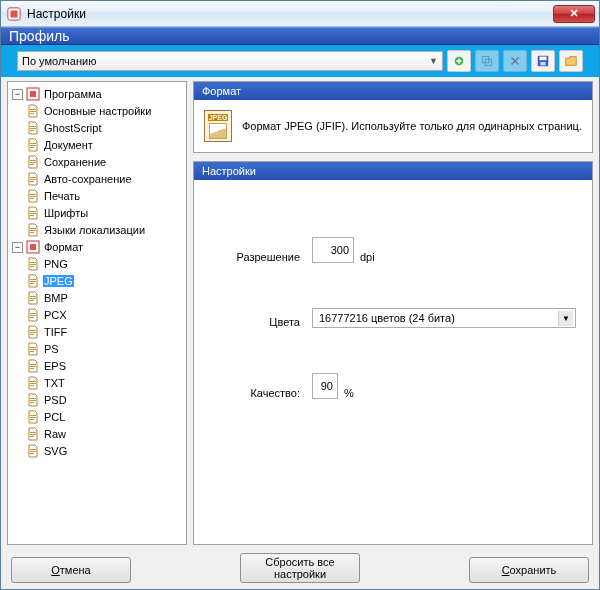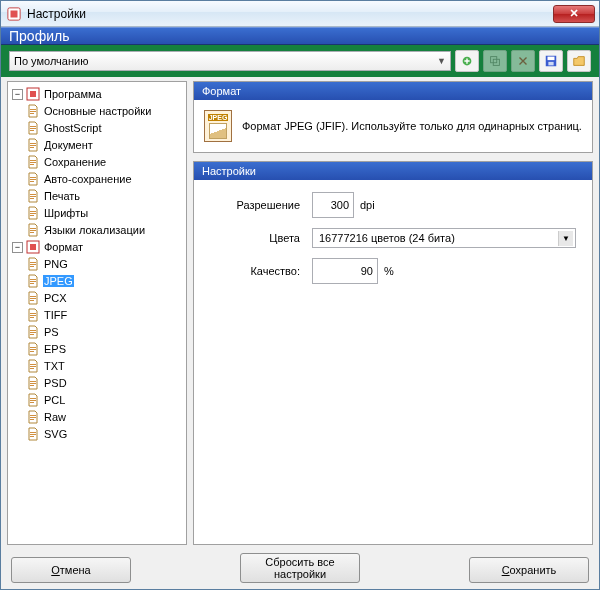--- a/index.html
+++ b/index.html
@@ -8,21 +8,21 @@
   .window { width:600px; height:590px; border:1px solid #5a7ea0; background:#f0f0f0; display:flex; flex-direction:column; }
 
   .titlebar { height:26px; background:linear-gradient(to bottom,#f7fbff 0%,#e4eff9 45%,#d7e7f5 46%,#e9f2fa 100%); display:flex; align-items:center; padding-left:6px; border-bottom:1px solid #a9b9c9; }
   .titlebar .appicon { width:14px; height:14px; margin-right:6px; }
   .titlebar .title { flex:1; font-size:12px; }
   .titlebar .closebtn { width:42px; height:18px; margin-right:4px; border-radius:3px; background:linear-gradient(to bottom,#e67a7a 0%,#c83b3b 50%,#b62020 51%,#d35050 100%); border:1px solid #8a2b2b; display:flex; align-items:center; justify-content:center; cursor:pointer; }
   .titlebar .closebtn span { color:#fff; font-weight:bold; font-size:11px; line-height:1; }
 
   .profilebar { height:18px; background:linear-gradient(to bottom,#3a6ed0,#274fb0); color:#fff; display:flex; align-items:center; padding-left:8px; font-size:14px; border-top:1px solid #6d93dd; border-bottom:1px solid #1a346f; }
 
-  .profilerow { height:32px; background:#15803d; display:flex; align-items:center; padding:4px 8px; gap:4px; }
+  .profilerow { height:32px; background:#0ea5e9; display:flex; align-items:center; padding:4px 16px; gap:4px; }
   .profileselect { flex:1; height:20px; border:1px solid #abadb3; background:linear-gradient(#fff,#ededed); padding:0 4px; display:flex; align-items:center; justify-content:space-between; cursor:pointer; }
   .profileselect .arrow { font-size:9px; color:#555; }
   .icobtn { width:24px; height:22px; border:1px solid #c6c6c6; background:#f4f4f4; display:flex; align-items:center; justify-content:center; cursor:pointer; border-radius:2px; }
   .icobtn svg { width:14px; height:14px; }
   .icobtn.disabled { opacity:.5; cursor:default; }
 
   .body { flex:1; display:flex; padding:4px 6px 4px 6px; gap:6px; min-height:0; }
 
   .tree { width:180px; background:#fff; border:1px solid #a0a0a0; overflow:auto; padding:4px 2px; }
   .treenode { display:flex; align-items:center; height:16px; padding-left:2px; cursor:pointer; user-select:none; margin-bottom:1px; }
@@ -34,21 +34,21 @@
 
   .rightpane { flex:1; display:flex; flex-direction:column; gap:8px; min-width:0; }
   .groupbox { border:1px solid #a0a0a0; background:#fff; display:flex; flex-direction:column; }
   .groupbox .caption { height:18px; background:linear-gradient(to bottom,#3a6ed0,#274fb0); color:#fff; display:flex; align-items:center; padding-left:8px; font-size:11px; }
   .fmtbody { display:flex; align-items:center; padding:10px; gap:10px; }
   .jpegicon { width:28px; height:32px; border:1px solid #a07040; background:#fff2d9; font-size:7px; font-weight:bold; color:#804000; display:flex; flex-direction:column; align-items:center; justify-content:center; }
   .jpegicon .bar { background:#c08000; color:#fff; padding:0 1px; margin-bottom:2px; }
   .jpegicon .pic { width:18px; height:16px; background:linear-gradient(160deg,#fff 50%,#e0c080 50%); border:1px solid #c0a060; }
 
   .settingsbody { padding:12px 16px; }
-  .formrow { display:flex; align-items:center; margin-bottom:10px; }
+  .formrow { display:flex; align-items:flex-end; margin-bottom:10px;margin-top:45px; }
   .formrow .lbl { width:90px; text-align:right; margin-right:12px; }
   .textin { height:19px; border:1px solid #abadb3; background:#fff; text-align:right; padding:12px 4px; font:inherit; }
   .unit { margin-left:6px; }
   .combo { flex:1; height:20px; border:1px solid #abadb3; background:#fff; display:flex; align-items:center; justify-content:space-between; padding:0 2px 0 6px; cursor:pointer;gap:20px; }
   .combo .arrow { width:15px; height:15px; background:#e8e8e8; border-left:1px solid #ccc; font-size:8px; display:flex; align-items:center; justify-content:center; }
 
   .buttonbar { height:40px; display:flex; align-items:flex-end; justify-content:space-between; padding:0 10px 6px 10px; }
   .btn { width:120px; height:26px; border:1px solid #8e8f8f; border-radius:3px; background:linear-gradient(#f6f6f6,#e0e0e0); cursor:pointer; font:inherit; display:flex; align-items:center; justify-content:center; text-align:center; line-height:1.1; }
   .btn.tall { height:30px; }
   .underline { text-decoration:underline; }
@@ -262,20 +262,32 @@
           <div class="treenode">
             <span class="spacer"></span>
             <span class="nicon">
               <svg viewBox="0 0 14 14">
                 <path d="M3 1h6l2 2v10H3z" fill="#fff" stroke="#b0873a"></path>
                 <rect x="4" y="5" width="6" height="1" fill="#d09040"></rect>
                 <rect x="4" y="7" width="6" height="1" fill="#d09040"></rect>
                 <rect x="4" y="9" width="4" height="1" fill="#d09040"></rect>
               </svg>
             </span>
+            <span class="label">BMP</span>
+          </div>
+          <div class="treenode">
+            <span class="spacer"></span>
+            <span class="nicon">
+              <svg viewBox="0 0 14 14">
+                <path d="M3 1h6l2 2v10H3z" fill="#fff" stroke="#b0873a"></path>
+                <rect x="4" y="5" width="6" height="1" fill="#d09040"></rect>
+                <rect x="4" y="7" width="6" height="1" fill="#d09040"></rect>
+                <rect x="4" y="9" width="4" height="1" fill="#d09040"></rect>
+              </svg>
+            </span>
             <span class="label">PCX</span>
           </div>
           <div class="treenode">
             <span class="spacer"></span>
             <span class="nicon">
               <svg viewBox="0 0 14 14">
                 <path d="M3 1h6l2 2v10H3z" fill="#fff" stroke="#b0873a"></path>
                 <rect x="4" y="5" width="6" height="1" fill="#d09040"></rect>
                 <rect x="4" y="7" width="6" height="1" fill="#d09040"></rect>
                 <rect x="4" y="9" width="4" height="1" fill="#d09040"></rect>
@@ -393,21 +405,21 @@
           </div>
           <div class="formrow">
             <span class="lbl">Цвета</span>
             <div class="combo">
               <span>16777216 цветов (24 бита)</span>
               <span class="arrow">▼</span>
             </div>
           </div>
           <div class="formrow">
             <span class="lbl">Качество:</span>
-            <input class="textin" style="width: 66px;" value="90">
+            <input class="textin" style="width: 26px;" value="90">
             <span class="unit">%</span>
           </div>
         </div>
       </div>
 
     </div>
   </div>
 
   <div class="buttonbar">
     <button class="btn">

